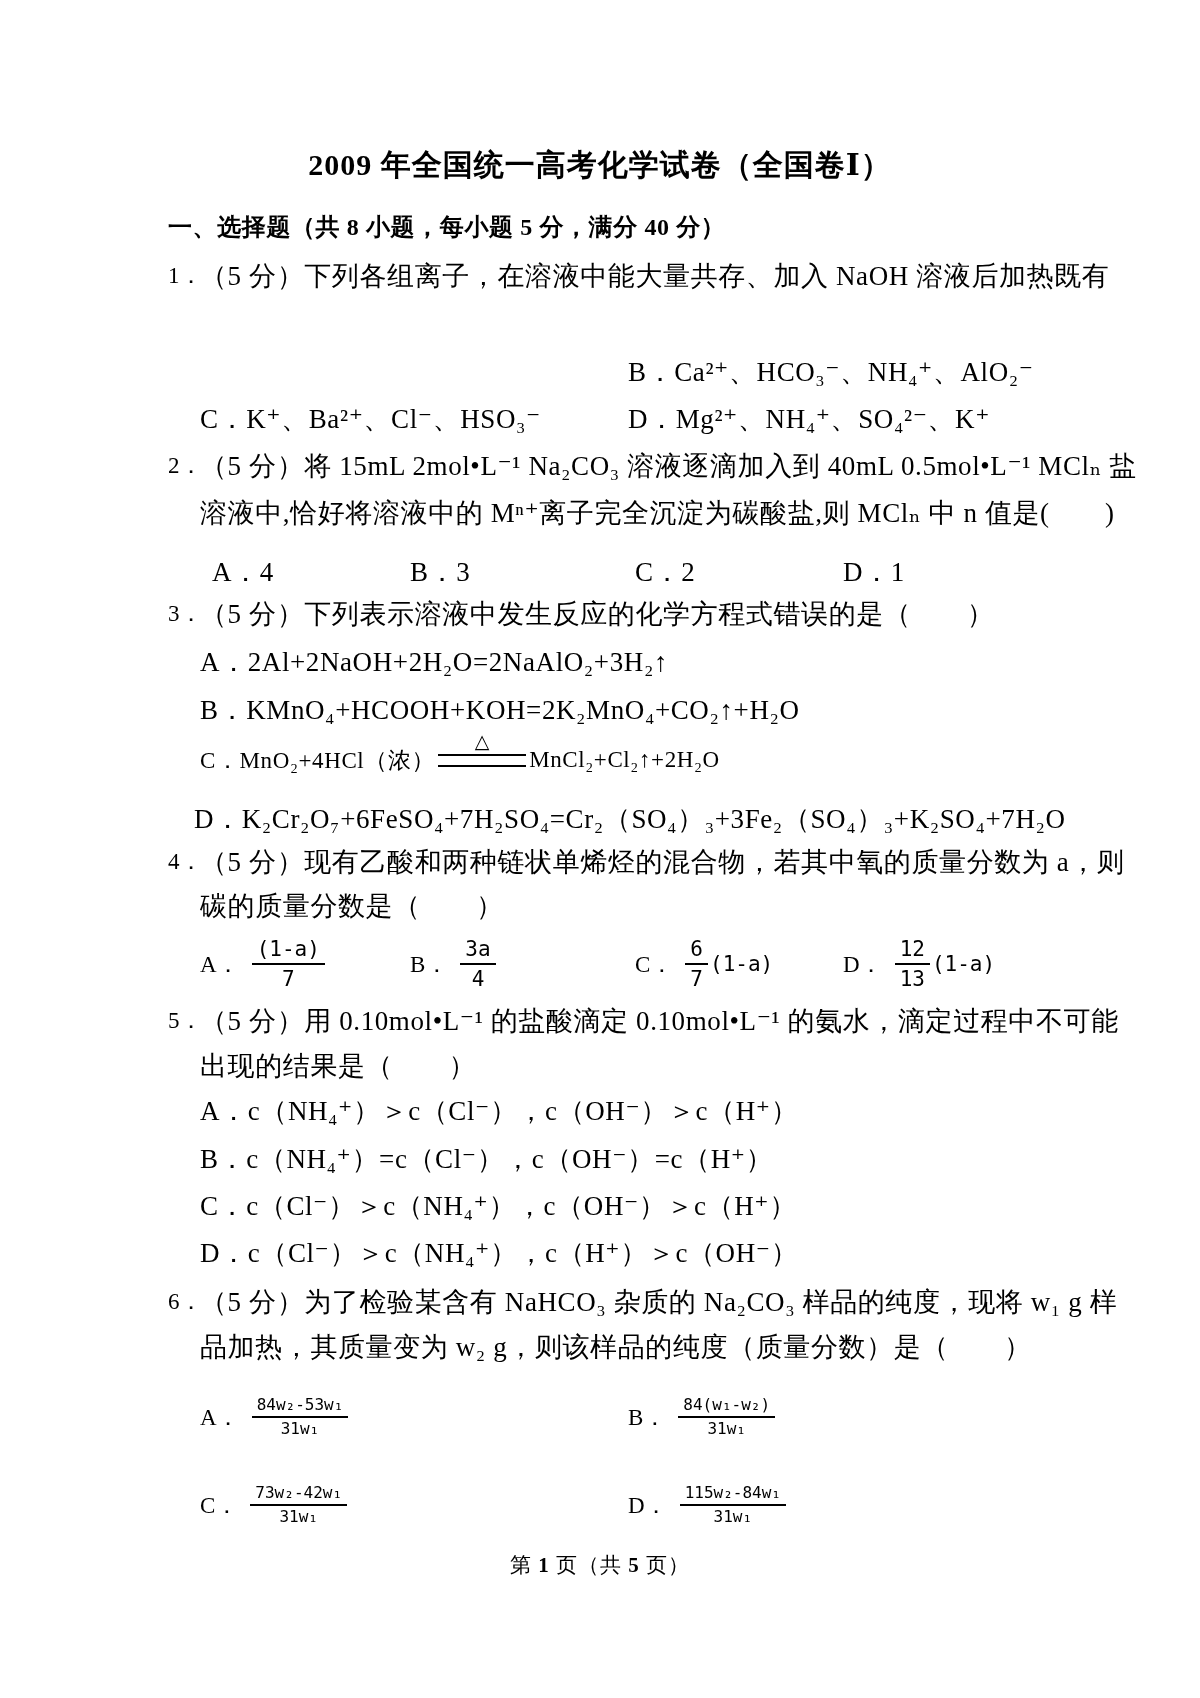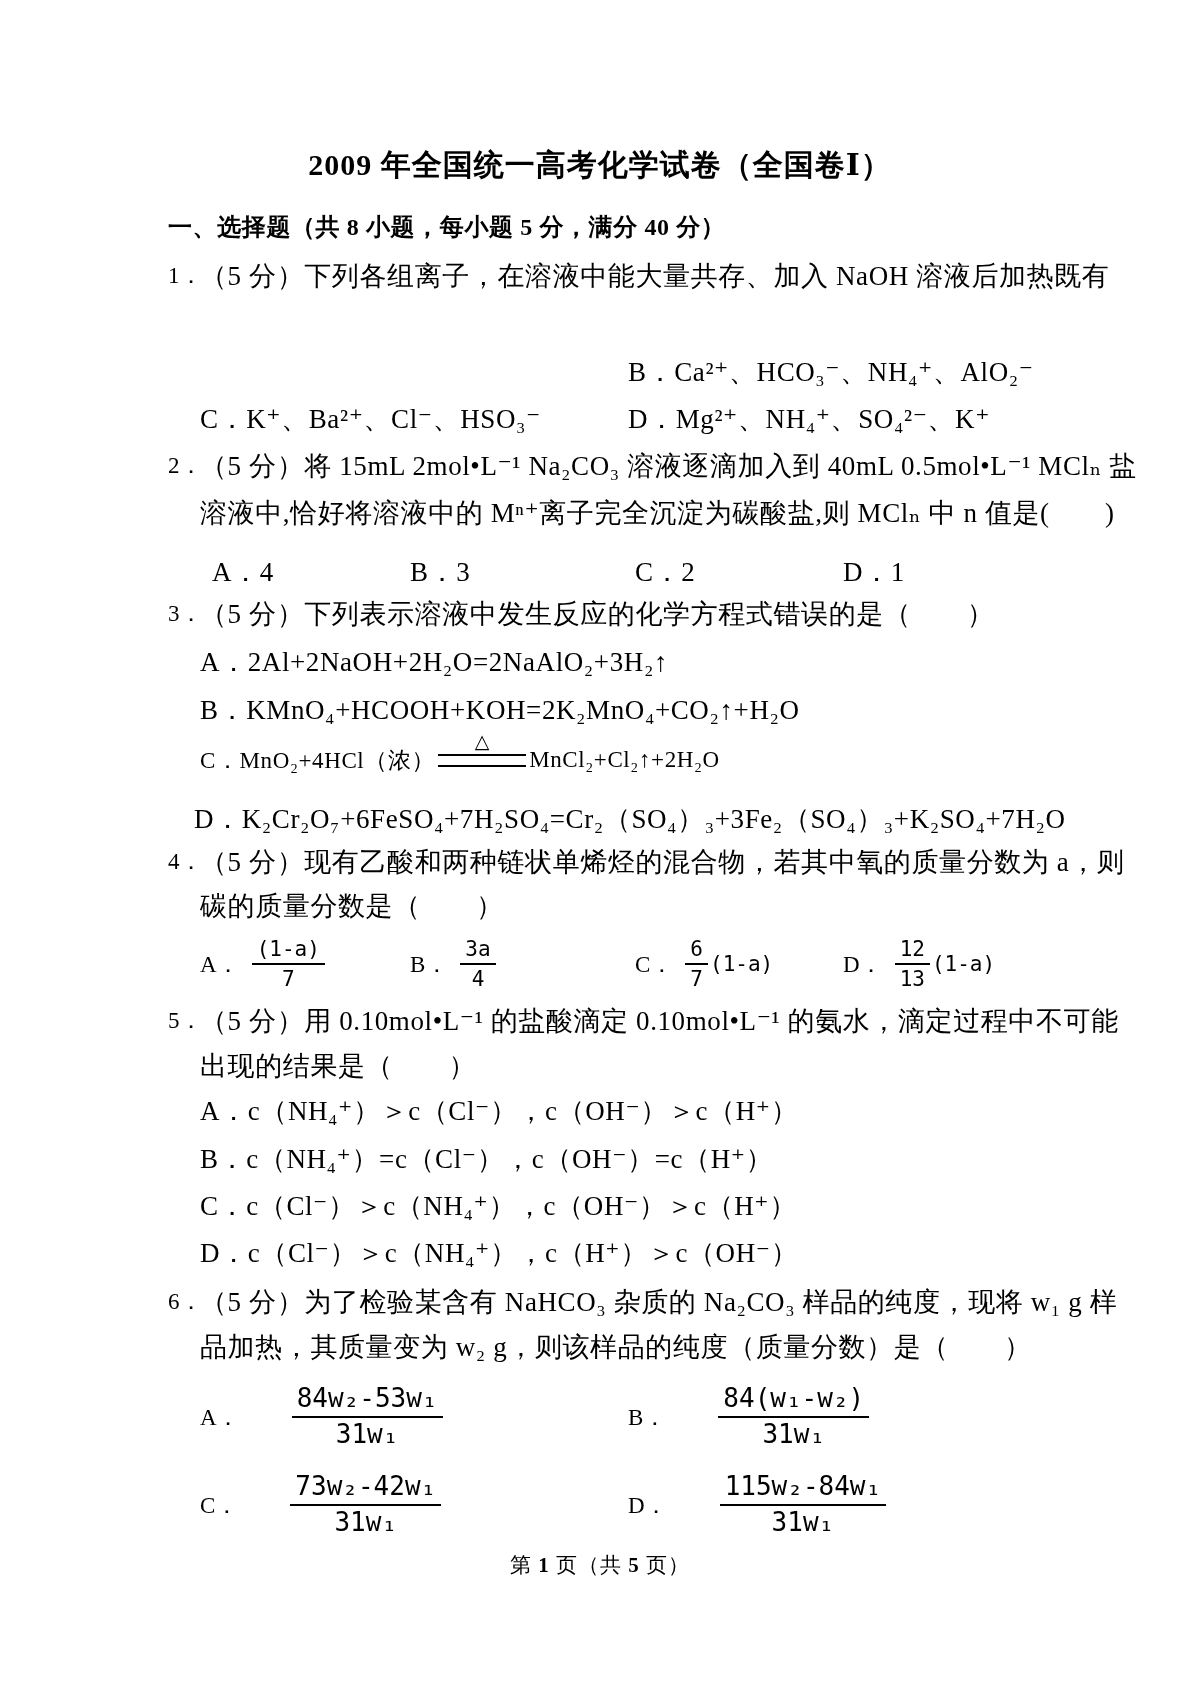--- a/index.html
+++ b/index.html
@@ -18,21 +18,21 @@
   .heq { position:relative; width:88px; height:9px; border-top:2.4px solid #000; border-bottom:2.4px solid #000; margin:0 3px; }
   .heq .delta { position:absolute; left:50%; top:-26px; transform:translateX(-50%); font-size:19px; letter-spacing:0; }
   
   .fopt { position:absolute; display:flex; align-items:center; white-space:nowrap; }
   .fopt .flabel { font-family:"Liberation Serif","DejaVu Serif",serif; font-size:23px; margin-right:12px; }
   .frac { display:inline-flex; flex-direction:column; align-items:center; text-align:center;
           font-family:"DejaVu Sans Mono","DejaVu Sans",monospace; line-height:1.15; }
   .frac .num { border-bottom:2px solid #000; padding:0 5px 2px 5px; }
   .frac .den { padding-top:2px; }
   .q4f { font-size:21px; }
-  .q6f { font-size:26px;margin-left:40px; }
+  .q6f { font-size:16px; }
   .suffix { font-family:"DejaVu Sans Mono","DejaVu Sans",monospace; font-size:21px; margin-left:2px; }
   .footer { position:absolute; top:1551px; width:100%; text-align:center; font-size:21px; letter-spacing:1px; }
 </style>
 </head>
 <body>
 
 <div id="page">
 
   <div class="line title" style="top:146px; left:0;">2009 年全国统一高考化学试卷（全国卷Ⅰ）</div>
 

